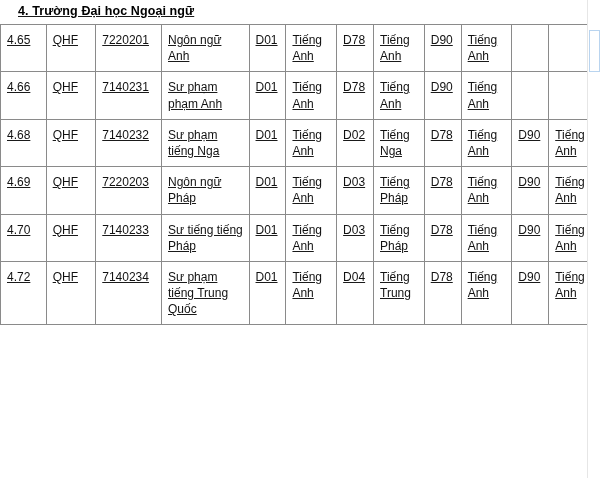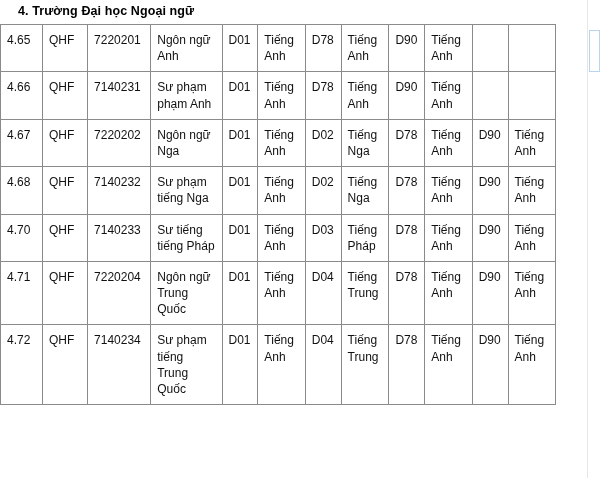--- a/index.html
+++ b/index.html
@@ -11,22 +11,23 @@
   body {
     width: 600px;
     height: 478px;
     font-family: "Liberation Sans", sans-serif;
     font-size: 12px;
     color: #1a1a1a;
     overflow: hidden;
     position: relative;
   }
   .doc {
-    width: 556px;
+    width: 600px;
     position: relative;
+    text-decoration: underline;
   }
   .section-title {
     font-weight: bold;
     font-size: 12.5px;
     padding: 4px 0 6px 18px;
     color: #000;
     letter-spacing: 0.1px;
   }
   table.data {
     border-collapse: collapse;
@@ -99,70 +100,56 @@
           <td class="c-blk">D01</td>
           <td class="c-sub">Tiếng Anh</td>
           <td class="c-blk">D78</td>
           <td class="c-sub">Tiếng Anh</td>
           <td class="c-blk">D90</td>
           <td class="c-sub">Tiếng Anh</td>
           <td class="c-blk empty"></td>
           <td class="c-sub empty"></td>
         </tr>
         <tr>
-          <td class="c-code">4.67</td>
-          <td class="c-school">QHF</td>
-          <td class="c-major">7220202</td>
-          <td class="c-name">Ngôn ngữ Nga</td>
-          <td class="c-blk">D01</td>
-          <td class="c-sub">Tiếng Anh</td>
-          <td class="c-blk">D02</td>
-          <td class="c-sub">Tiếng Nga</td>
-          <td class="c-blk">D78</td>
-          <td class="c-sub">Tiếng Anh</td>
-          <td class="c-blk">D90</td>
-          <td class="c-sub">Tiếng Anh</td>
-        </tr>
-        <tr>
           <td class="c-code">4.68</td>
           <td class="c-school">QHF</td>
           <td class="c-major">7140232</td>
           <td class="c-name">Sư phạm tiếng Nga</td>
           <td class="c-blk">D01</td>
           <td class="c-sub">Tiếng Anh</td>
           <td class="c-blk">D02</td>
           <td class="c-sub">Tiếng Nga</td>
           <td class="c-blk">D78</td>
           <td class="c-sub">Tiếng Anh</td>
           <td class="c-blk">D90</td>
           <td class="c-sub">Tiếng Anh</td>
         </tr>
         <tr>
-          <td class="c-code">4.70</td>
+          <td class="c-code">4.69</td>
           <td class="c-school">QHF</td>
-          <td class="c-major">7140233</td>
-          <td class="c-name">Sư tiếng tiếng Pháp</td>
+          <td class="c-major">7220203</td>
+          <td class="c-name">Ngôn ngữ Pháp</td>
           <td class="c-blk">D01</td>
           <td class="c-sub">Tiếng Anh</td>
           <td class="c-blk">D03</td>
           <td class="c-sub">Tiếng Pháp</td>
           <td class="c-blk">D78</td>
           <td class="c-sub">Tiếng Anh</td>
           <td class="c-blk">D90</td>
           <td class="c-sub">Tiếng Anh</td>
         </tr>
         <tr>
-          <td class="c-code">4.71</td>
+          <td class="c-code">4.70</td>
           <td class="c-school">QHF</td>
-          <td class="c-major">7220204</td>
-          <td class="c-name">Ngôn ngữ Trung Quốc</td>
+          <td class="c-major">7140233</td>
+          <td class="c-name">Sư tiếng tiếng Pháp</td>
           <td class="c-blk">D01</td>
           <td class="c-sub">Tiếng Anh</td>
-          <td class="c-blk">D04</td>
-          <td class="c-sub">Tiếng Trung</td>
+          <td class="c-blk">D03</td>
+          <td class="c-sub">Tiếng Pháp</td>
           <td class="c-blk">D78</td>
           <td class="c-sub">Tiếng Anh</td>
           <td class="c-blk">D90</td>
           <td class="c-sub">Tiếng Anh</td>
         </tr>
         <tr>
           <td class="c-code">4.72</td>
           <td class="c-school">QHF</td>
           <td class="c-major">7140234</td>
           <td class="c-name">Sư phạm tiếng Trung Quốc</td>

